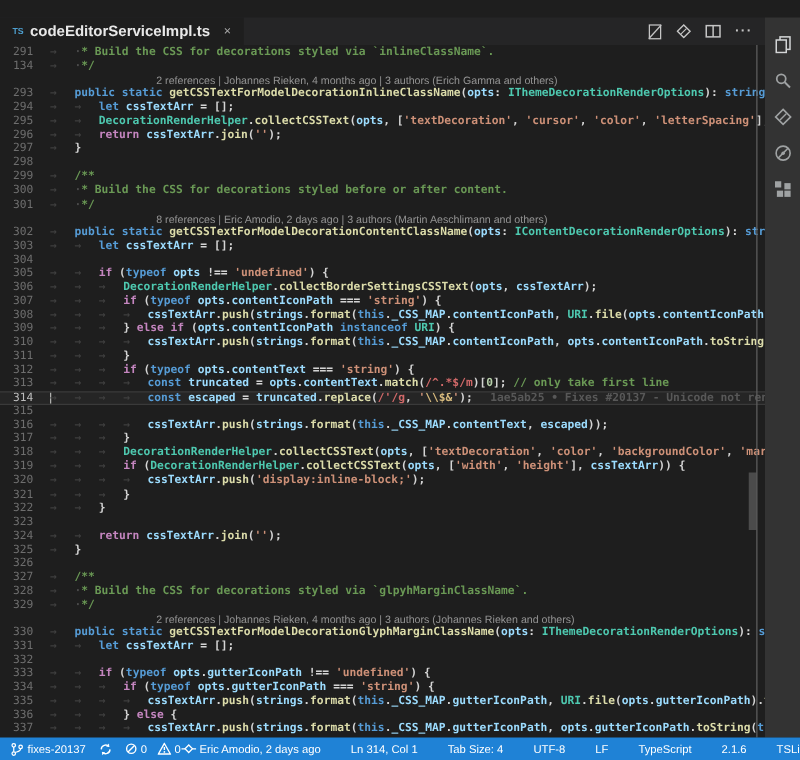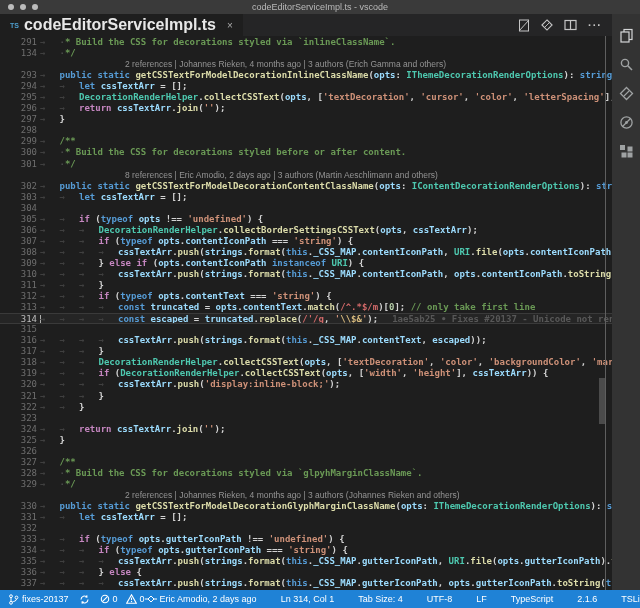--- a/index.html
+++ b/index.html
@@ -12,40 +12,40 @@
               background:#3a3a3a; display:flex; align-items:center; }
   .traffic { position:absolute; left:8px; top:4px; display:flex; gap:6px; }
   .traffic span { width:6px; height:6px; border-radius:50%; background:#bcbcbc; display:block; }
   .win-title { width:100%; text-align:center; font-size:9px; color:#b9b9b9; }
 
   
   .tabbar { position:absolute; top:14px; left:0; width:612px; height:22px;
             background:#252526; display:flex; align-items:stretch; }
   .tab { background:#1e1e1e; display:flex; align-items:center; gap:5px; padding:0 10px; }
   .tab .ftype { font-size:7px; font-weight:bold; color:#4e9fcf; }
-  .tab .tlabel { font-size:16px; color:#e8e8e8; font-weight:bold; }
+  .tab .tlabel { font-size:12px; color:#e8e8e8; font-weight:bold; }
   .tab .tclose { font-size:10px; color:#a9a9a9; margin-left:6px; }
   .tab-actions { position:absolute; right:10px; top:0; height:22px; display:flex;
                  align-items:center; gap:11px; }
   .tab-actions svg { display:block; }
   .more-glyph { color:#c5c5c5; font-size:11px; font-weight:bold; letter-spacing:1px; line-height:10px; }
 
   
   .activitybar { position:absolute; right:0; top:14px; bottom:18px; width:28px;
                  background:#333333; display:flex; flex-direction:column; align-items:center;
                  padding-top:7px; }
   .ab-item { width:28px; height:29px; display:flex; align-items:center; justify-content:center; }
 
   
   .editor { position:absolute; top:36px; left:0; width:612px; bottom:18px;
             background:#1e1e1e; overflow:hidden; padding-top:1px;
             font-family:"DejaVu Sans Mono", monospace; }
   .code-row, .lens-row { height:11.06px; line-height:11.06px; white-space:pre;
                          display:flex; font-size:9px; }
-  .gutter { width:40px; flex:0 0 40px; text-align:right; padding-right:3px;
+  .gutter { width:40px; flex:0 0 40px; text-align:center; padding-right:3px;
             color:#6e6e6e; font-size:9px; }
   .lcontent { flex:1; overflow:hidden; position:relative;font-weight:bold; }
   .lens-row .lens { margin-left:85px; color:#949494; font-size:8.5px;
                     font-family:"Liberation Sans", sans-serif; }
   .tabws { display:inline-block; width:19.5px; color:#3f3f3f; }
   .tok-k{color:#569cd6}.tok-c{color:#c586c0}.tok-f{color:#dcdcaa}.tok-t{color:#4ec9b0}
   .tok-v{color:#9cdcfe}.tok-s{color:#ce9178}.tok-m{color:#6a9955}.tok-r{color:#d16969}
   .tok-n{color:#b5cea8}.tok-p{color:#d4d4d4}.tok-e{color:#d7ba7d}.tok-w{color:#4b4b4b}
   .blame { color:#585858; padding-left:14px; }
   .code-row.current { background:rgba(255,255,255,0.03);
@@ -66,28 +66,20 @@
   .sb-item { display:flex; align-items:center; gap:3px; white-space:nowrap; }
   .sb-left { display:flex; align-items:center; gap:10px; }
   .sb-right { margin-left:auto; display:flex; align-items:center; gap:24px; }
   .sb-item svg { display:block; }
 </style>
 </head>
 <body>
 
 <div id="app">
 
-  <div class="titlebar">
-    <div class="traffic">
-      <span></span>
-      <span></span>
-      <span></span>
-    </div>
-    <div class="win-title">codeEditorServiceImpl.ts - vscode</div>
-  </div>
 
   <div class="tabbar">
     <div class="tab">
       <span class="ftype">TS</span>
       <span class="tlabel">codeEditorServiceImpl.ts</span>
       <span class="tclose">×</span>
     </div>
     <div class="tab-actions">
       <span>
         <svg width="12" height="13" viewBox="0 0 12 13">

